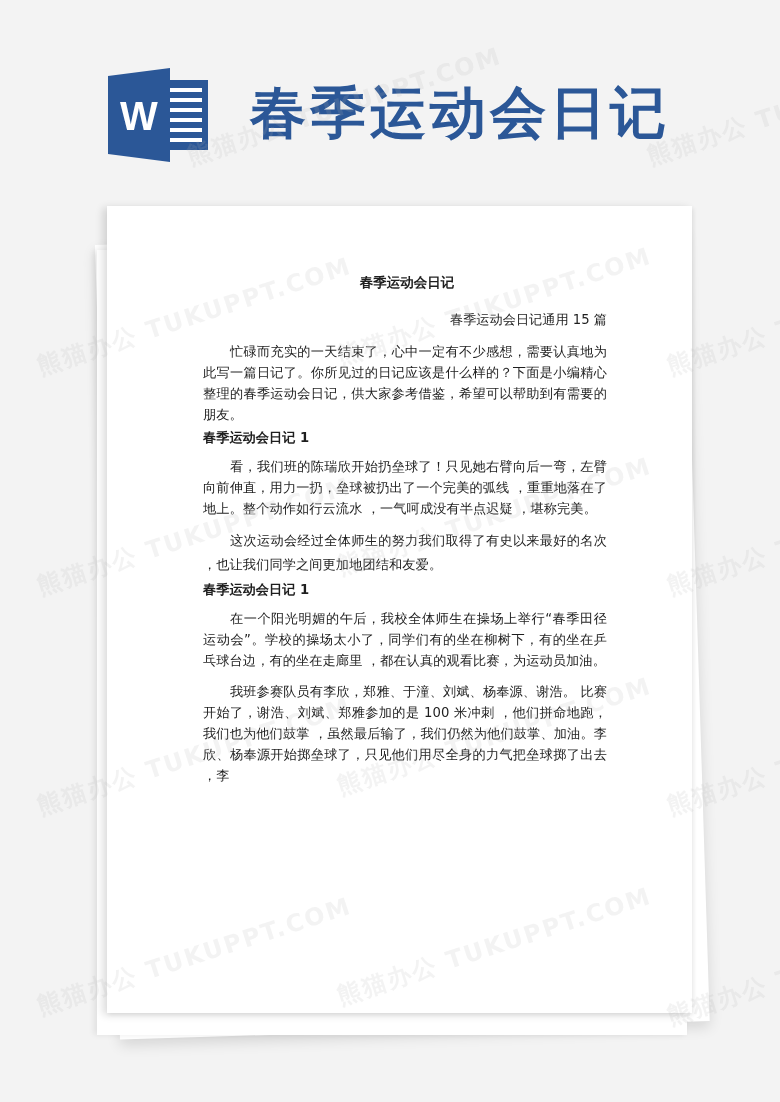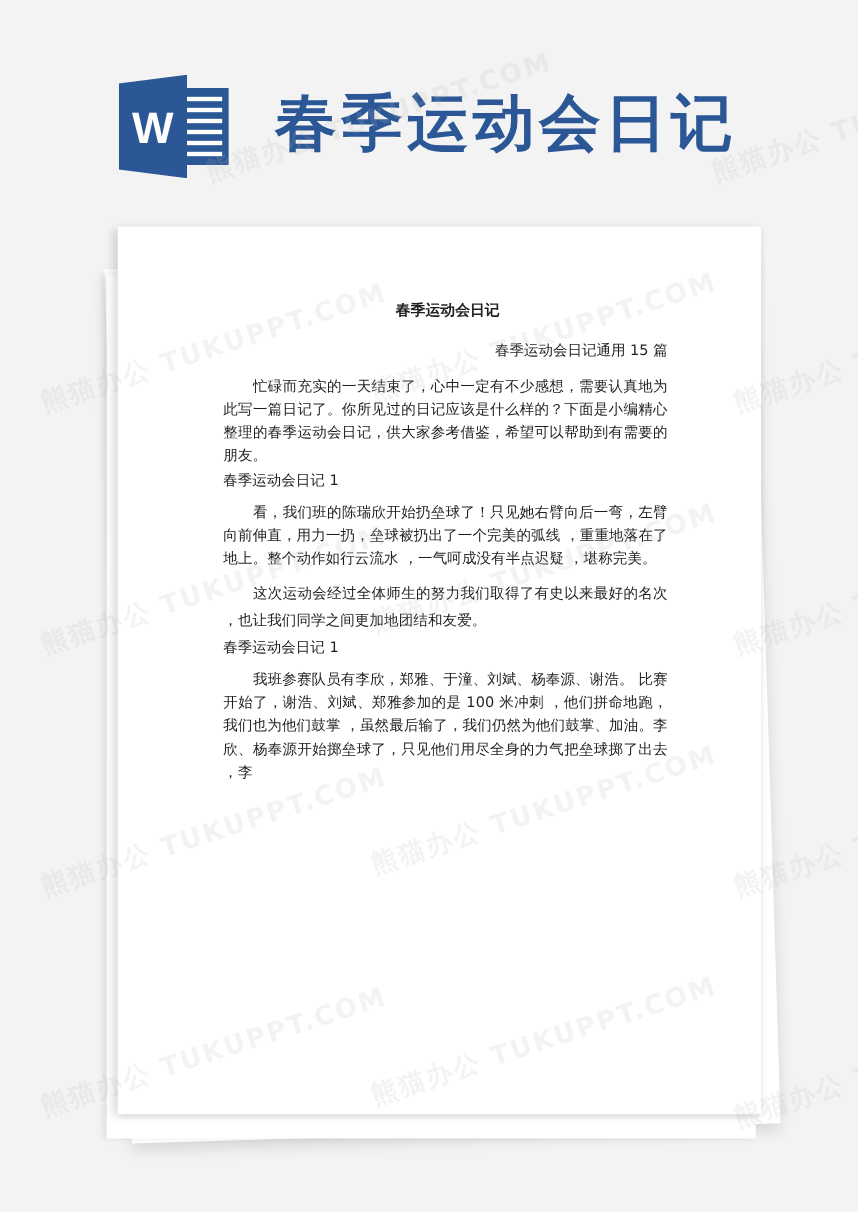--- a/index.html
+++ b/index.html
@@ -83,21 +83,21 @@
       text-align: right;
     }
     .para {
       text-indent: 27px;
       margin: 0 0 10px 0;
       text-align: justify;
       letter-spacing: 0.1px;
     }
     .para.tight { margin-bottom: 2px; }
     .section-heading {
-      font-weight: normal;
+      font-weight: bold;
       margin: 0 0 8px 0;
     }
 
     .watermark {
       position: absolute;
       color: rgba(180,180,180,0.16);
       font-size: 24px;
       font-weight: bold;
       transform: rotate(-18deg);
       white-space: nowrap;
@@ -134,20 +134,21 @@
   <div class="doc">
     <div class="doc-title">春季运动会日记</div>
     <div class="doc-subtitle">春季运动会日记通用 15 篇</div>
     <div class="para tight">忙碌而充实的一天结束了，心中一定有不少感想，需要认真地为此写一篇日记了。你所见过的日记应该是什么样的？下面是小编精心整理的春季运动会日记，供大家参考借鉴，希望可以帮助到有需要的朋友。</div>
 
     <div class="section-heading">春季运动会日记 1</div>
     <div class="para">看，我们班的陈瑞欣开始扔垒球了！只见她右臂向后一弯，左臂向前伸直，用力一扔，垒球被扔出了一个完美的弧线 ，重重地落在了地上。整个动作如行云流水 ，一气呵成没有半点迟疑 ，堪称完美。</div>
     <div class="para tight" style="line-height:24px;">这次运动会经过全体师生的努力我们取得了有史以来最好的名次 ，也让我们同学之间更加地团结和友爱。</div>
 
     <div class="section-heading">春季运动会日记 1</div>
+    <div class="para">在一个阳光明媚的午后，我校全体师生在操场上举行“春季田径运动会”。学校的操场太小了，同学们有的坐在柳树下，有的坐在乒乓球台边，有的坐在走廊里 ，都在认真的观看比赛，为运动员加油。</div>
     <div class="para">我班参赛队员有李欣，郑雅、于潼、刘斌、杨奉源、谢浩。  比赛开始了，谢浩、刘斌、郑雅参加的是  100  米冲刺 ，他们拼命地跑，我们也为他们鼓掌 ，虽然最后输了，我们仍然为他们鼓掌、加油。李欣、杨奉源开始掷垒球了，只见他们用尽全身的力气把垒球掷了出去 ，李</div>
   </div>
 </div>
 
 <div class="watermark" style="left:30px; top:300px;">熊猫办公 TUKUPPT.COM</div>
 <div class="watermark" style="left:330px; top:290px;">熊猫办公 TUKUPPT.COM</div>
 <div class="watermark" style="left:660px; top:300px;">熊猫办公 TUKUPPT.COM</div>
 <div class="watermark" style="left:30px; top:520px;">熊猫办公 TUKUPPT.COM</div>
 <div class="watermark" style="left:330px; top:500px;">熊猫办公 TUKUPPT.COM</div>
 <div class="watermark" style="left:660px; top:520px;">熊猫办公 TUKUPPT.COM</div>

